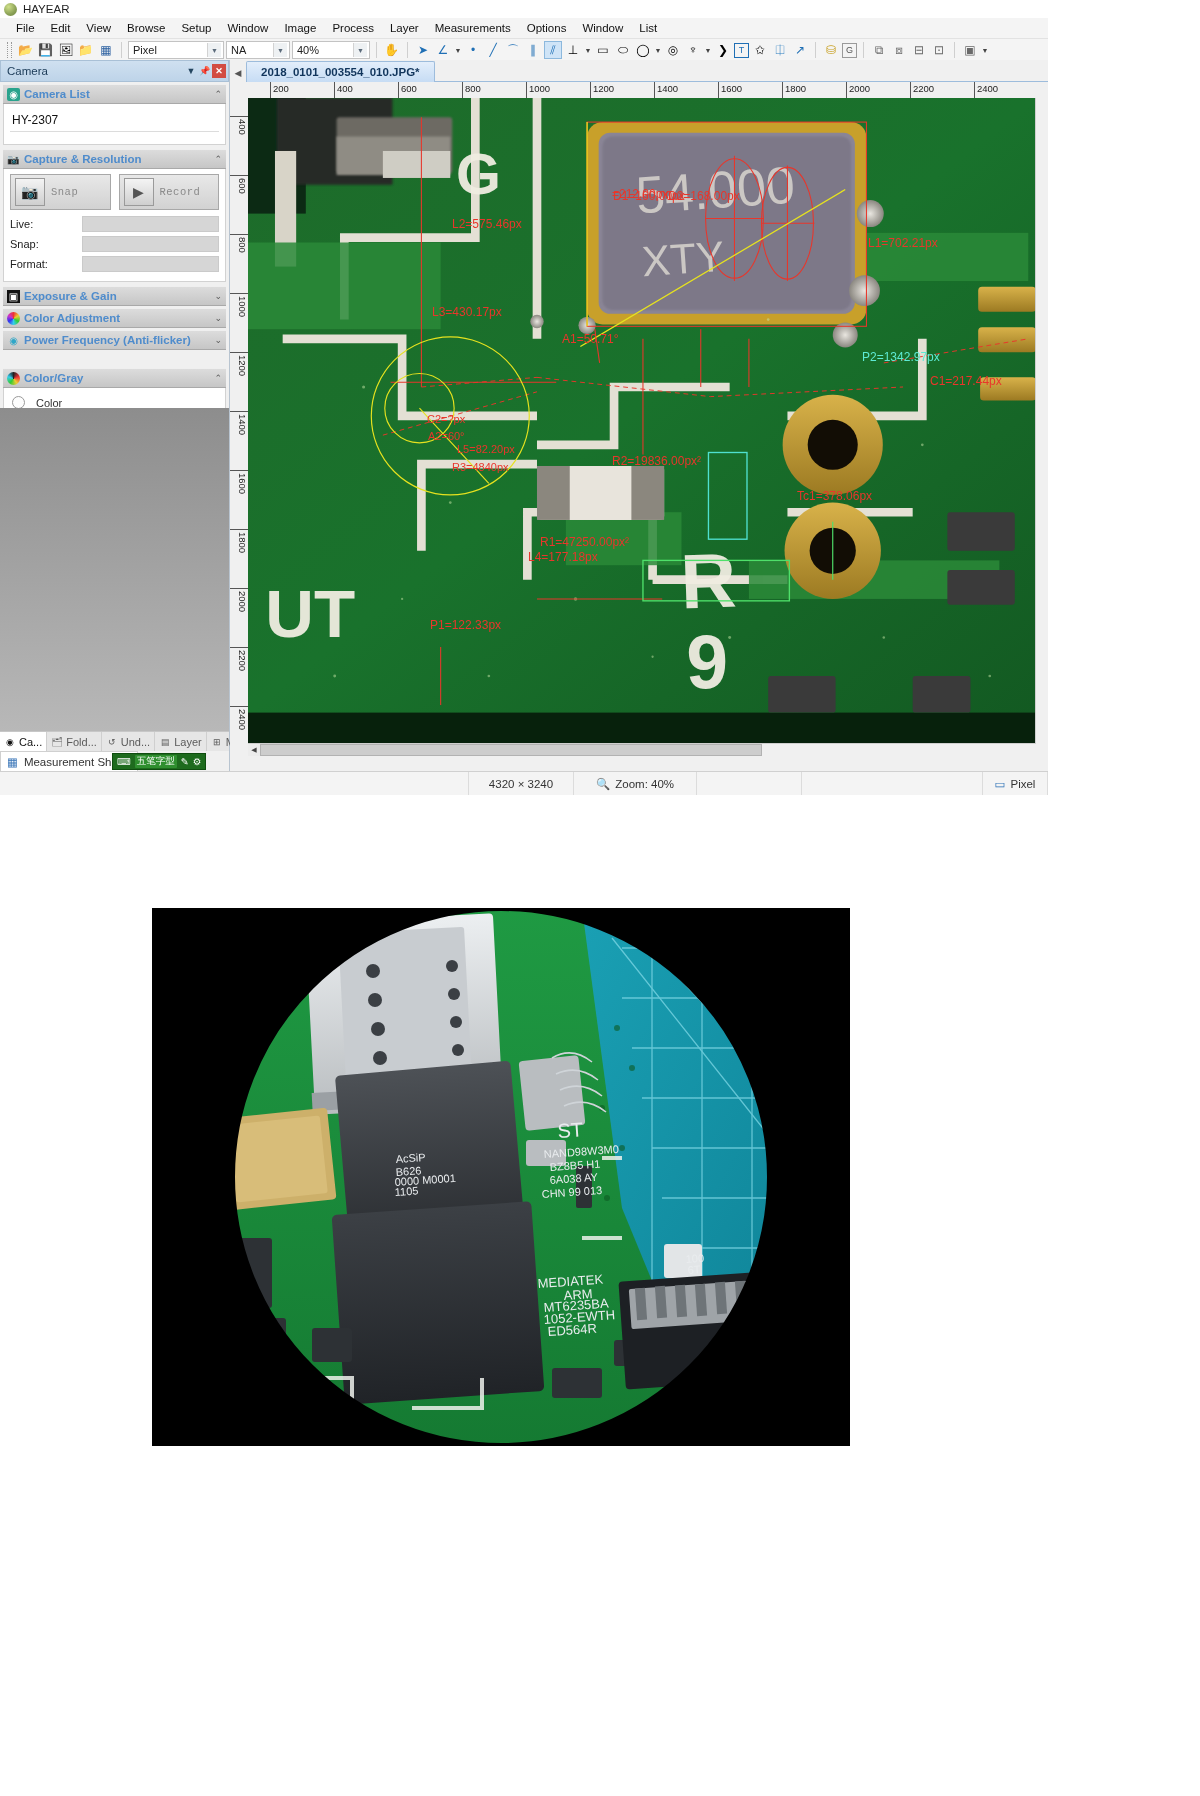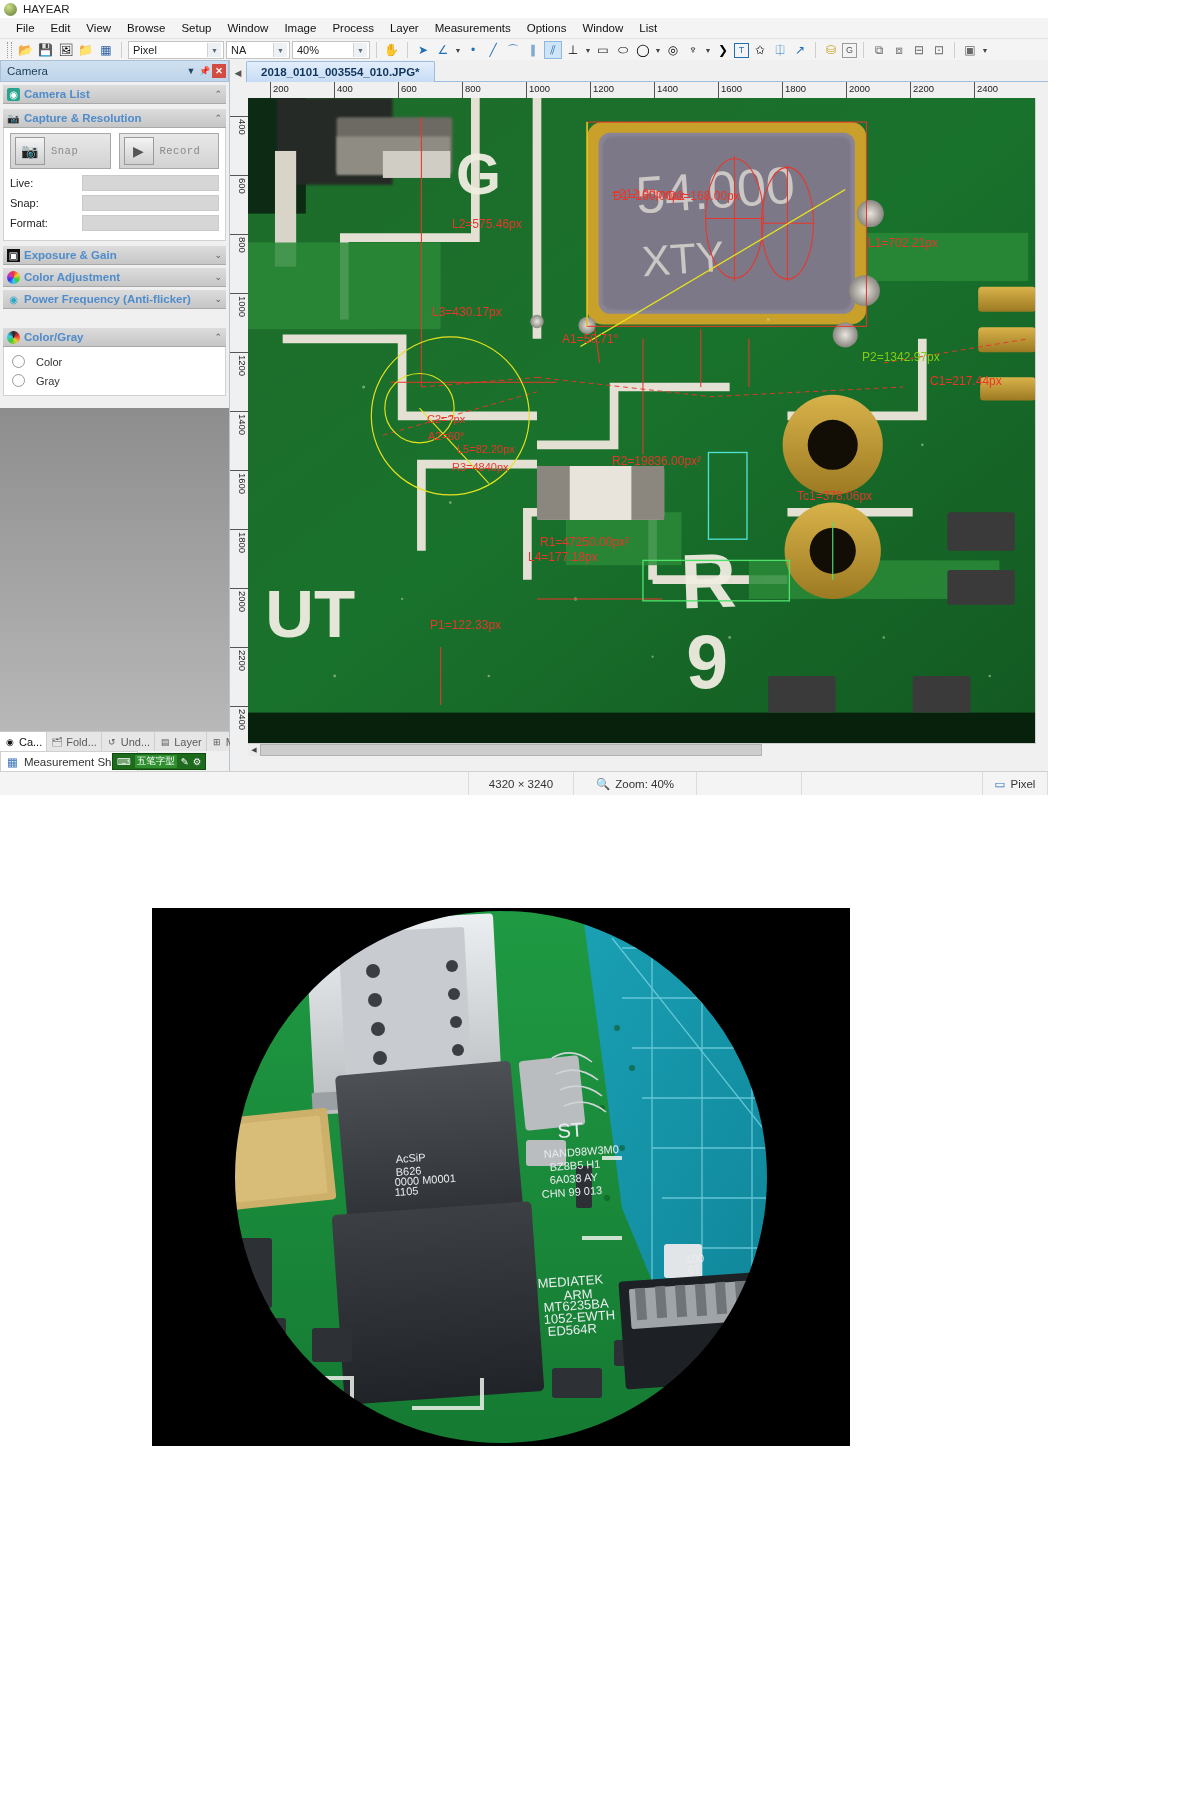--- a/index.html
+++ b/index.html
@@ -210,20 +210,23 @@
         <span class="db cls">✕</span>
       </div>
 
       <div class="dockbody">
 
         <div class="sect">
           <span class="sico" style="background:#2aa38d;color:#fff;border-radius:2px;">◉</span>
           <span class="stxt">Camera List</span>
           <span class="chev">⌃</span>
         </div>
+        <div class="panel" style="height:30px;">
+          <div class="camitem">HY-2307</div>
+        </div>
 
         <div class="sect" style="margin-top:4px;">
           <span class="sico" style="color:#555;">📷</span>
           <span class="stxt">Capture &amp; Resolution</span>
           <span class="chev">⌃</span>
         </div>
         <div class="panel">
           <div class="btnrow">
             <div class="bigbtn">
               <span class="bi">📷</span>
@@ -505,21 +508,21 @@
         </svg>
 
         <div id="mlabels">
             <div class="lbl" style="left: 204px; top: 119px; color: rgb(232, 54, 43); font-size: 12px;">L2=575.46px</div>
             <div class="lbl" style="left: 184px; top: 207px; color: rgb(232, 54, 43); font-size: 12px;">L3=430.17px</div>
             <div class="lbl" style="left: 364px; top: 89px; color: rgb(232, 54, 43); font-size: 12px;">=212.00px</div>
             <div class="lbl" style="left: 365px; top: 91px; color: rgb(232, 54, 43); font-size: 12px;">D1=160.00px</div>
             <div class="lbl" style="left: 420px; top: 91px; color: rgb(232, 54, 43); font-size: 12px;">D2=168.00px</div>
             <div class="lbl" style="left: 314px; top: 234px; color: rgb(232, 54, 43); font-size: 12px;">A1=50.71°</div>
             <div class="lbl" style="left: 620px; top: 138px; color: rgb(232, 54, 43); font-size: 12px;">L1=702.21px</div>
-            <div class="lbl" style="left: 614px; top: 252px; color: #84cc16; font-size: 12px;">P2=1342.97px</div>
+            <div class="lbl" style="left: 614px; top: 252px; color: #5eead4; font-size: 12px;">P2=1342.97px</div>
             <div class="lbl" style="left: 682px; top: 276px; color: rgb(232, 54, 43); font-size: 12px;">C1=217.44px</div>
             <div class="lbl" style="left: 364px; top: 356px; color: rgb(232, 54, 43); font-size: 12px;">R2=19836.00px²</div>
             <div class="lbl" style="left: 549px; top: 391px; color: rgb(232, 54, 43); font-size: 12px;">Tc1=378.06px</div>
             <div class="lbl" style="left: 292px; top: 437px; color: rgb(232, 54, 43); font-size: 12px;">R1=47250.00px²</div>
             <div class="lbl" style="left: 280px; top: 452px; color: rgb(232, 54, 43); font-size: 12px;">L4=177.18px</div>
             <div class="lbl" style="left: 182px; top: 520px; color: rgb(232, 54, 43); font-size: 12px;">P1=122.33px</div>
             <div class="lbl" style="left: 179px; top: 315px; color: rgb(232, 54, 43); font-size: 11px;">C2=?px</div>
             <div class="lbl" style="left: 180px; top: 332px; color: rgb(232, 54, 43); font-size: 11px;">A2=60°</div>
             <div class="lbl" style="left: 209px; top: 345px; color: rgb(232, 54, 43); font-size: 11px;">L5=82.20px</div>
             <div class="lbl" style="left: 204px; top: 363px; color: rgb(232, 54, 43); font-size: 11px;">R3=4840px</div>

